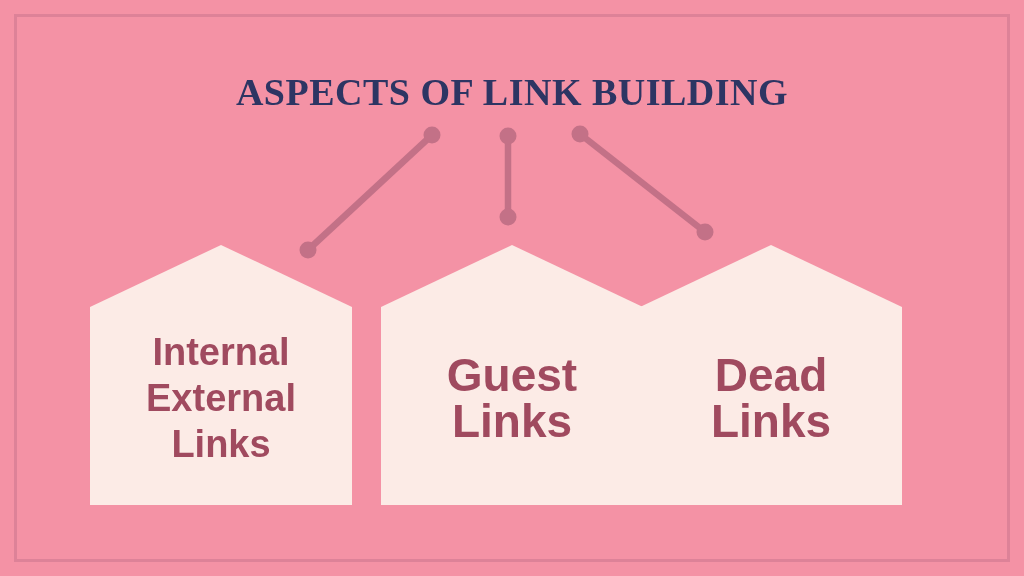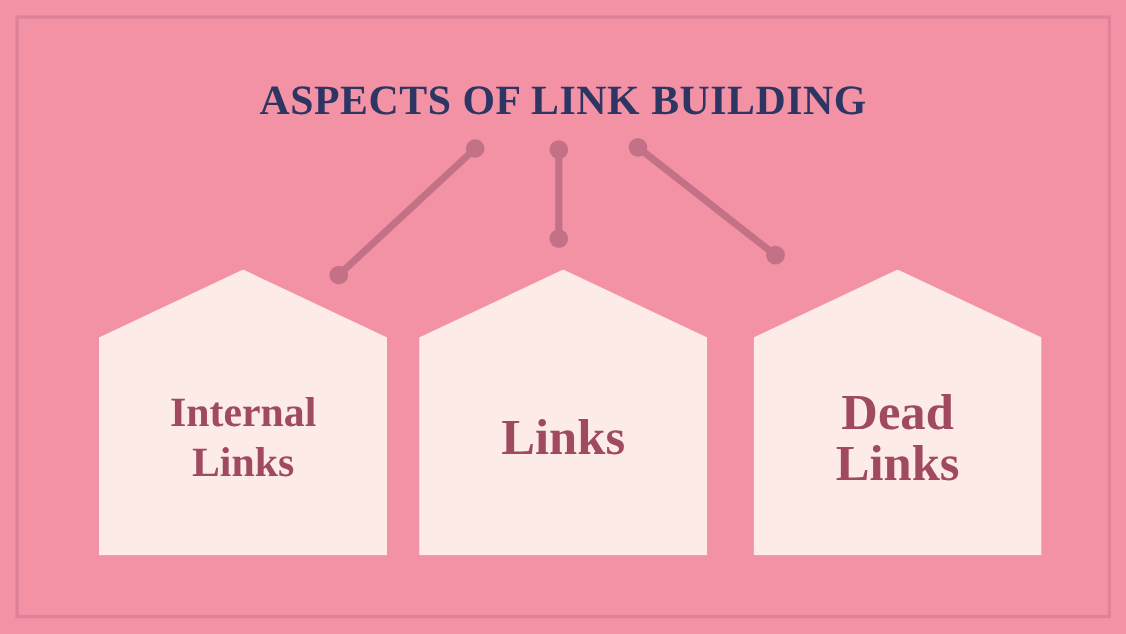--- a/index.html
+++ b/index.html
@@ -54,25 +54,24 @@
     background:var(--card_background);
     clip-path:polygon(50% 0%, 100% 23.8%, 100% 100%, 0% 100%, 0% 23.8%);
     display:flex;
     flex-direction:column;
     justify-content:center;
     align-items:center;
     padding-top:45px;
     text-align:center;
     color:var(--card_text);
     font-weight:bold;
-    font-family:Liberation Serif, serif;
   }
   .card-1{left:90px;}
   .card-2{left:381px;}
-  .card-3{left:685px;justify-content:center;}
+  .card-3{left:640px;justify-content:center;}
   .card .line{line-height:46px;}
   .card-1 .line{font-size:38px;}
   .card-2 .line,.card-3 .line{font-size:46px;}
 </style>
 </head>
 <body>
 
 <div class="frame"></div>
 
 <h1 class="title">ASPECTS OF LINK BUILDING</h1>
@@ -90,24 +89,26 @@
   </g>
   <g>
     <line x1="580" y1="134" x2="705" y2="232"></line>
     <circle cx="580" cy="134" r="8.5"></circle>
     <circle cx="705" cy="232" r="8.5"></circle>
   </g>
 </svg>
 
 <div class="card card-1">
   <div class="line">Internal</div>
+  <div class="line">External</div>
   <div class="line">Links</div>
 </div>
 
 <div class="card card-2">
+  <div class="line">Guest</div>
   <div class="line">Links</div>
   <div class="line"></div>
   <div class="line"></div>
 </div>
 
 <div class="card card-3">
   <div class="line">Dead</div>
   <div class="line">Links</div>
   <div class="line"></div>
   <div class="line"></div>

